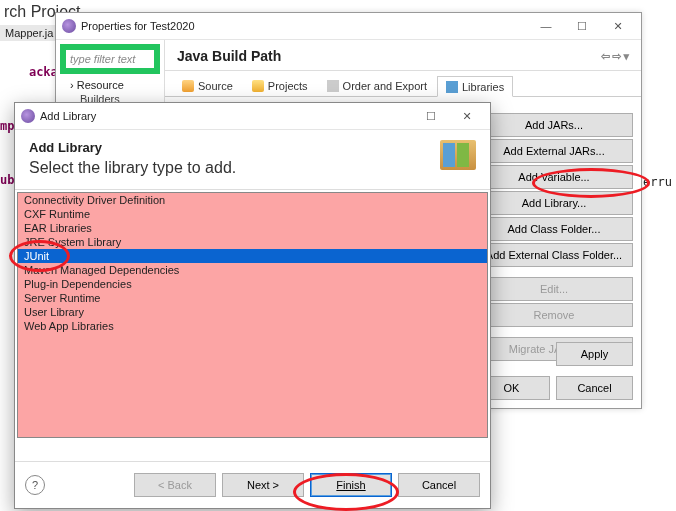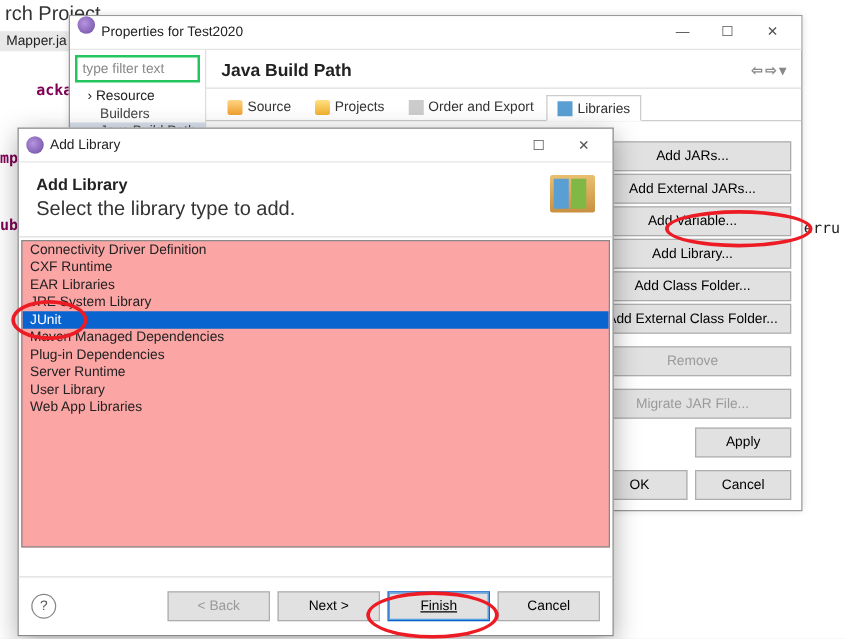--- a/index.html
+++ b/index.html
@@ -3,27 +3,27 @@
 <meta charset="utf-8">
 <style>
 html,body{margin:0;padding:0;font-family:"Segoe UI",Tahoma,sans-serif;font-size:11px;color:#222;background:#f0f0f0;width:676px;height:511px;overflow:hidden;position:relative}
 .bg-editor{position:absolute;left:0;top:0;width:676px;height:511px;background:#fff}
 .bg-menu{position:absolute;left:0;top:0;height:18px;font-size:16px;color:#333;padding:3px 4px}
 .bg-tab{position:absolute;left:0;top:25px;background:#e8e8e8;padding:2px 5px;font-size:11px}
 .bg-code{position:absolute;left:0;top:45px;font-family:Consolas,monospace;font-size:12px;line-height:18px;white-space:pre;color:#333}
 .kw{color:#7f0055;font-weight:bold}
 .prop-win{position:absolute;left:55px;top:12px;width:585px;height:395px;background:#fff;border:1px solid #999;box-shadow:0 0 6px rgba(0,0,0,.15)}
 .prop-title{height:26px;line-height:26px;background:#fff;border-bottom:1px solid #e5e5e5;padding:0 6px;display:flex;align-items:center;justify-content:space-between}
-.prop-title .t{display:flex;gap:5px}
+.prop-title .t{display:flex;align-items:center;gap:5px}
 .eclipse-icon{width:14px;height:14px;background:radial-gradient(circle at 40% 40%,#b794e0,#6a4a9f);border-radius:50%}
 .win-btns{display:flex;gap:2px}
 .win-btn{width:34px;height:18px;display:flex;align-items:center;justify-content:center;color:#555}
 .prop-body{display:flex;height:calc(100% - 60px)}
 .tree{width:108px;border-right:1px solid #ddd;padding:4px 0}
-.filter{margin:0 4px 4px;border:2px solid #22c55e;height:18px;padding:0 4px;color:#888;display:flex;align-items:center}
+.filter{margin:0 4px 4px;border:6px solid #22c55e;height:18px;padding:0 4px;color:#888;font-style:italic;display:flex;align-items:center}
 .tree-item{padding:1px 6px 1px 14px;cursor:pointer}
 .tree-item.sel{background:#d8e2ee}
 .tree-item.child{padding-left:24px;color:#444}
 .prop-main{flex:1;display:flex;flex-direction:column}
 .main-head{padding:8px 12px 6px;font-size:14px;font-weight:bold;border-bottom:1px solid #ddd;display:flex;justify-content:space-between;align-items:center}
 .head-icons{display:flex;gap:2px;color:#888;font-size:11px}
 .head-icons span{cursor:pointer}
 .tabs{display:flex;padding:5px 8px 0;gap:1px;border-bottom:1px solid #ccc}
 .tab{padding:3px 8px;border:1px solid transparent;display:flex;align-items:center;gap:4px;cursor:pointer;color:#333}
 .tab.active{border:1px solid #ccc;border-bottom:1px solid #fff;background:#fff;margin-bottom:-1px}
@@ -127,20 +127,21 @@
   </div>
 
   <div class="btn-col">
     <div class="btn">Add JARs...</div>
     <div class="btn">Add External JARs...</div>
     <div class="btn">Add Variable...</div>
     <div class="btn">Add Library...</div>
     <div class="btn">Add Class Folder...</div>
     <div class="btn">Add External Class Folder...</div>
     <div style="height:6px"></div>
+    <div class="btn disabled">Edit...</div>
     <div class="btn disabled">Remove</div>
     <div style="height:6px"></div>
     <div class="btn disabled">Migrate JAR File...</div>
   </div>
   <div class="btn apply-btn">Apply</div>
   <div class="bottom-btns">
     <div class="btn">OK</div>
     <div class="btn">Cancel</div>
   </div>
 </div>

